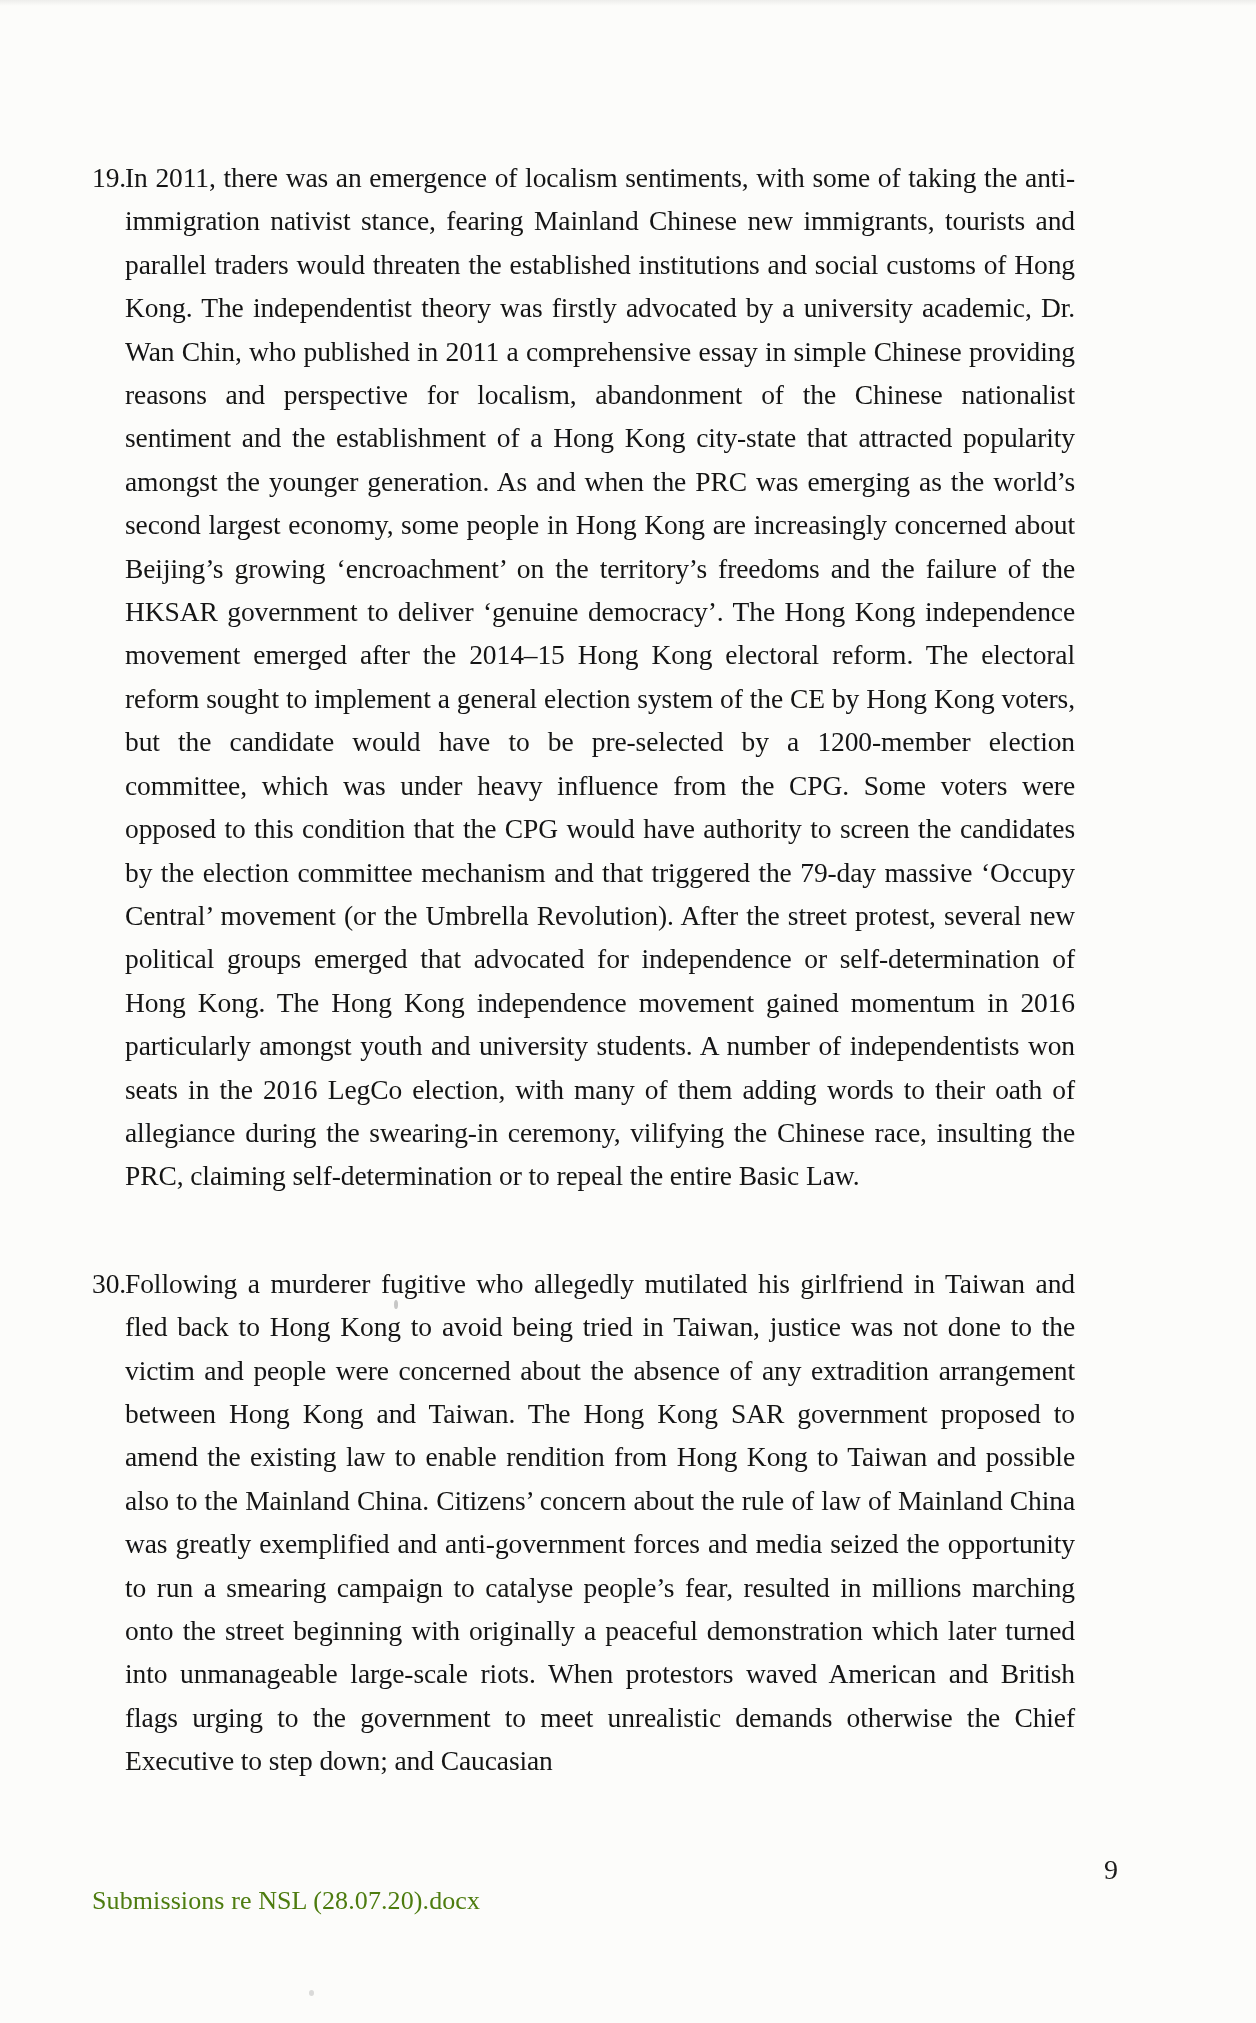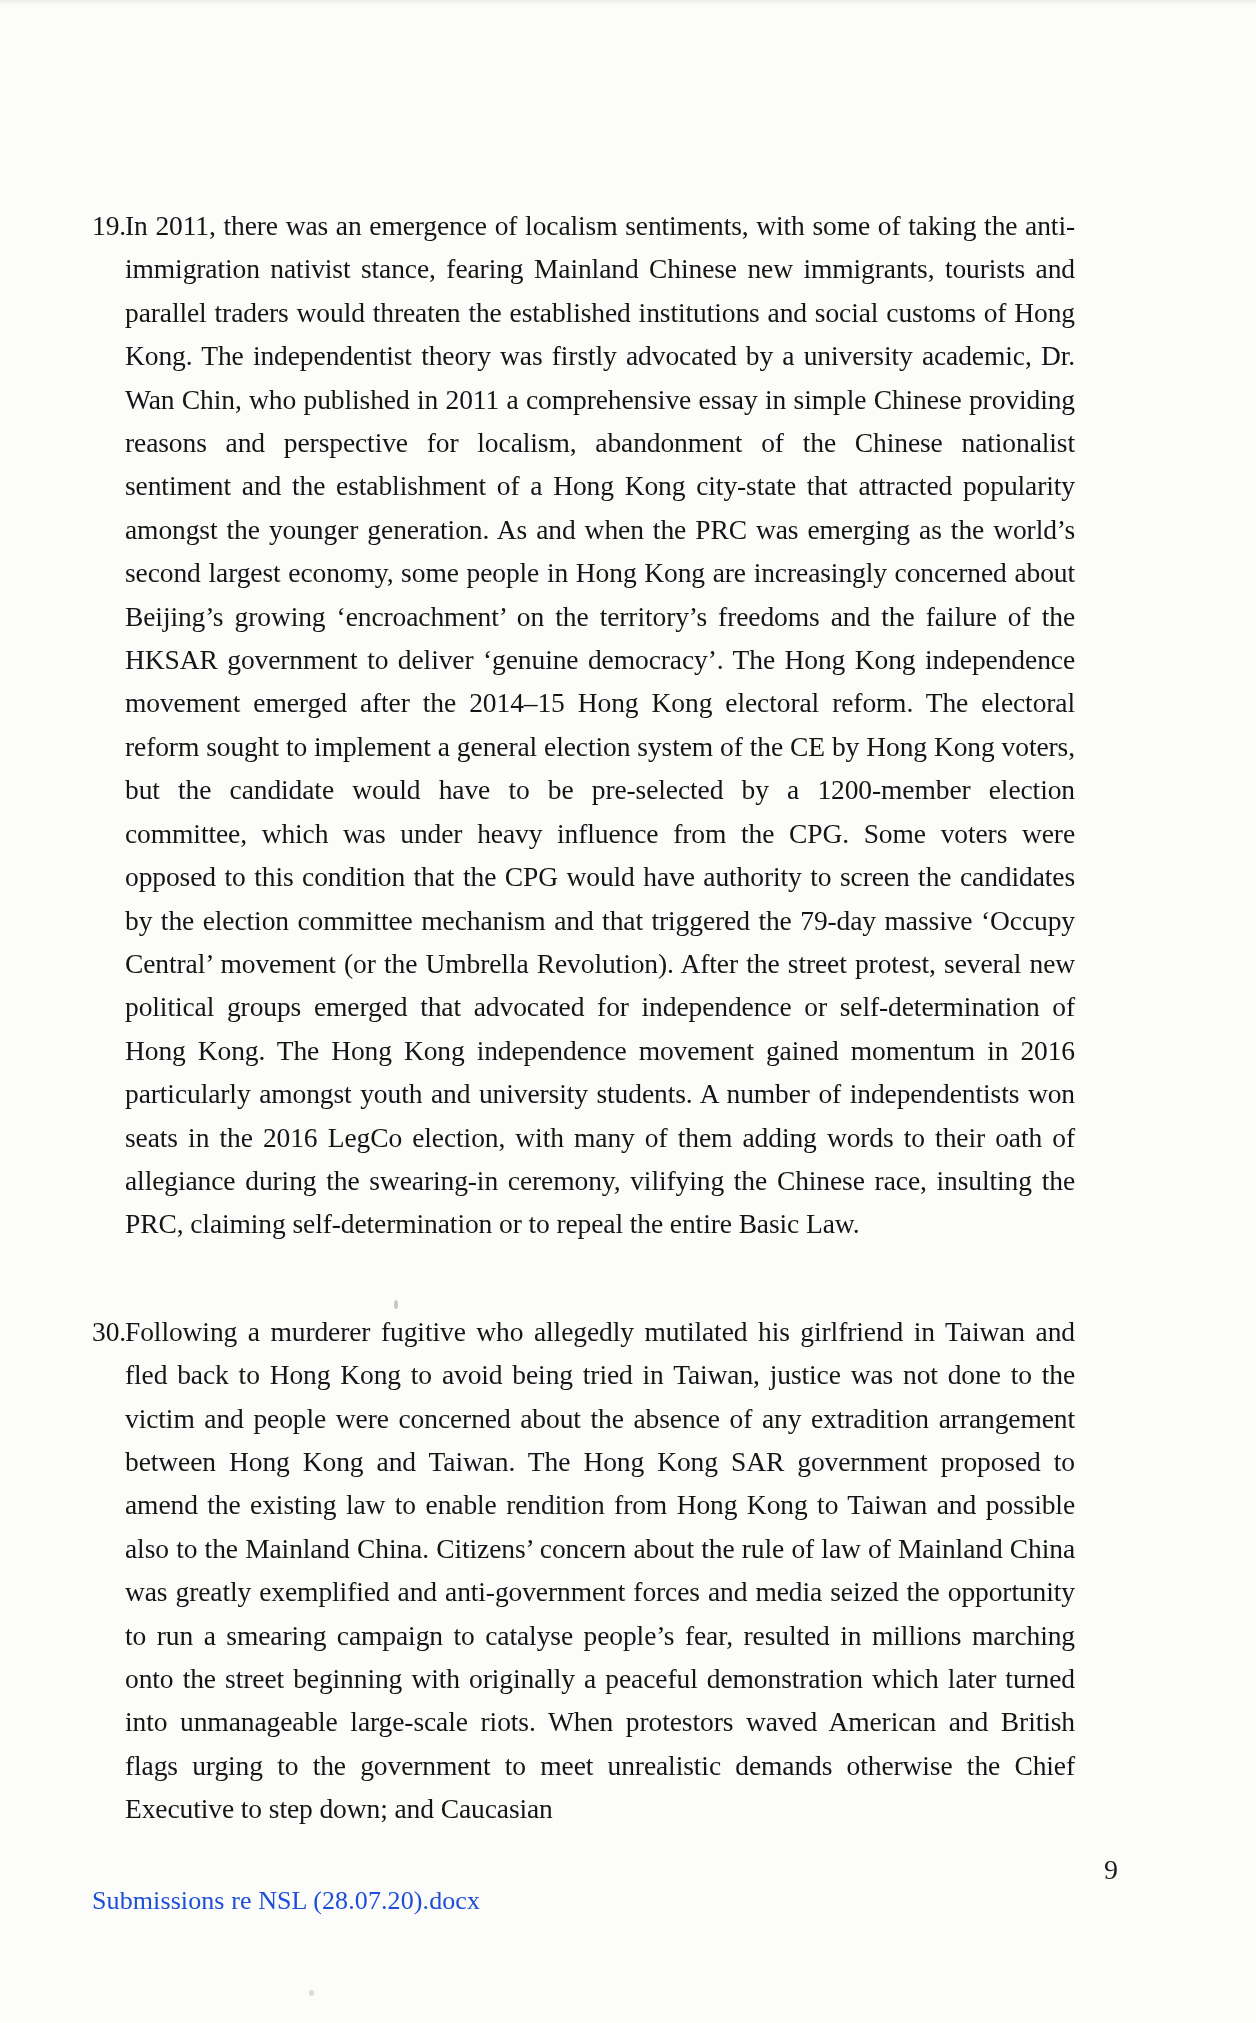--- a/index.html
+++ b/index.html
@@ -34,39 +34,38 @@
   .para {
     position: relative;
     width: 950px;
     padding-left: 33px;
     box-sizing: content-box;
     font-size: 27.5px;
     line-height: 43.4px;
     letter-spacing: -0.1px;
     text-align: justify;
     text-justify: inter-word;
-    margin-top: 48px;
   }
   .para + .para {
     margin-top: 64px;
   }
   .para-number {
     position: absolute;
     left: 0;
     top: 0;
     width: 33px;
     text-align: left;
   }
   .footer-filename {
     position: absolute;
     left: 92px;
     top: 1886px;
     font-size: 26px;
     letter-spacing: 0.1px;
-    color: #1d4ed8;
+    color: #4d7c0f;
   }
   .page-number {
     position: absolute;
     left: 1104px;
     top: 1854px;
     font-size: 28px;
     color: #1b1b1b;
   }
   .speck {
     position: absolute;

